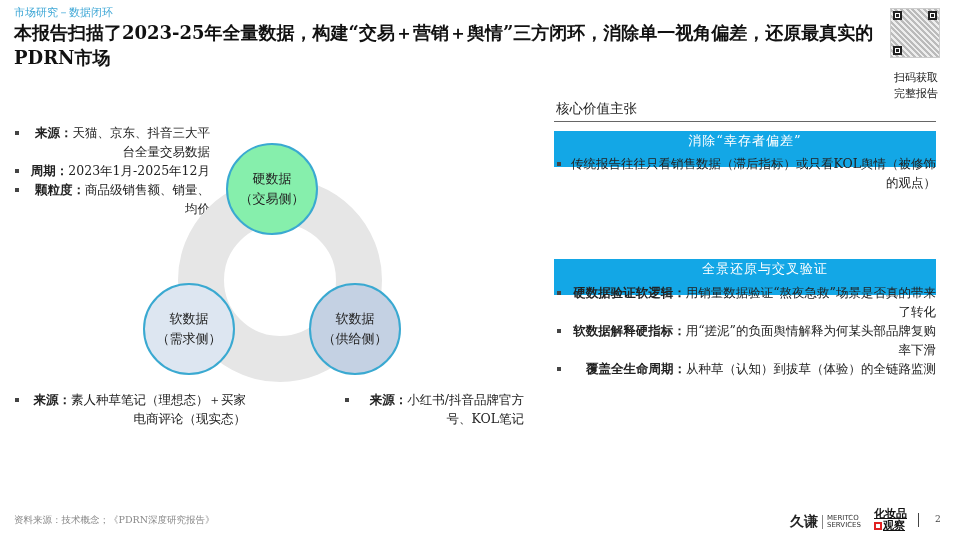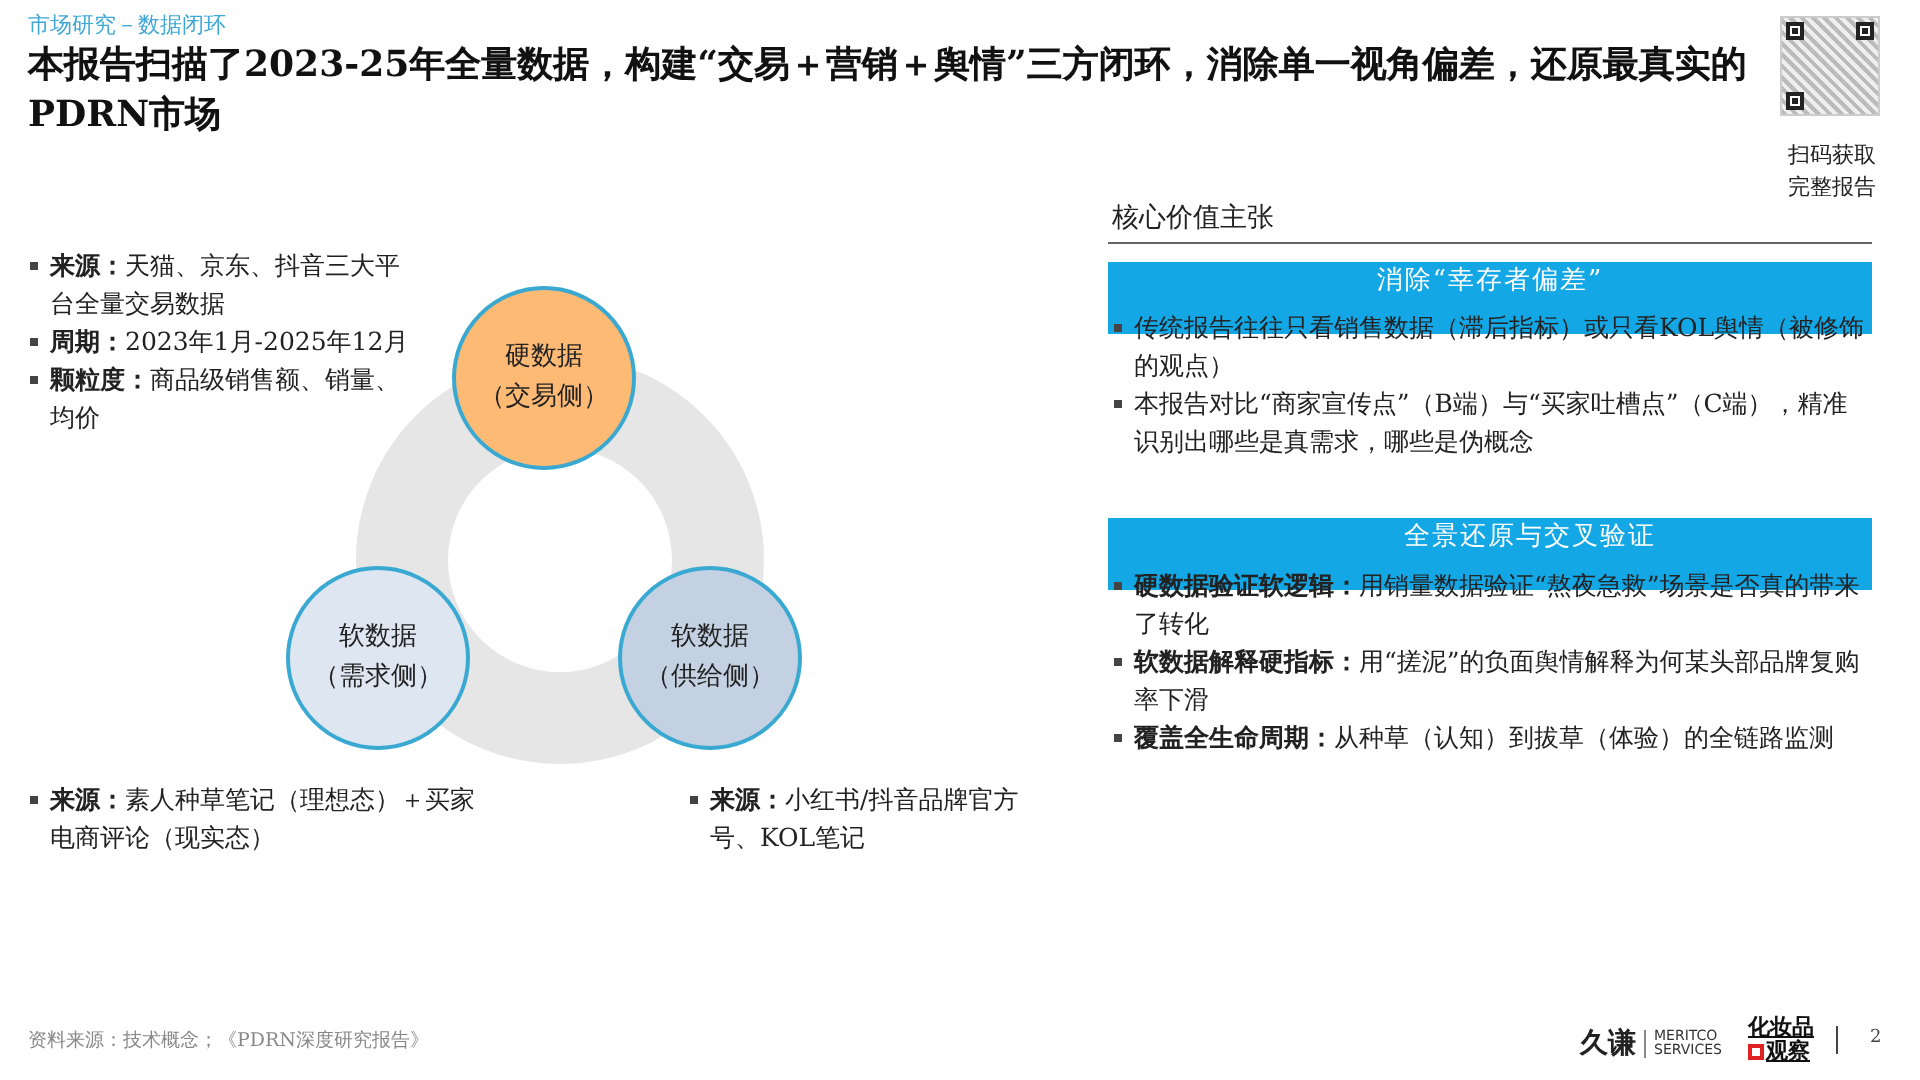--- a/index.html
+++ b/index.html
@@ -22,35 +22,35 @@
       #ddd;
     border: 1px solid #ccc;
   }
   .qr .corner { position: absolute; width: 9px; height: 9px; border: 2px solid #222; background: #fff; }
   .qr .corner::after { content: ""; position: absolute; left: 1px; top: 1px; width: 3px; height: 3px; background: #222; }
   .qr-label {
     position: absolute; left: 884px; top: 70px; width: 64px; font-size: 11px; line-height: 16px;
     text-align: center; color: #222;
   }
   .bullets { position: absolute; font-size: 12.5px; line-height: 19px; color: #222; }
-  .bullets li { list-style: none; position: relative; padding-left: 11px; }
+  .bullets li { list-style: none; position: relative; padding-left: 11px; text-align: right; }
   .bullets li::before {
     content: ""; position: absolute; left: 1px; top: 8px; width: 4px; height: 4px; background: #444;
   }
   .bullets b { font-weight: bold; }
   .ring {
     position: absolute; left: 178px; top: 178px; width: 204px; height: 204px; border-radius: 50%;
     border: 46px solid #e6e6e6; background: #fff;
   }
   .circle {
     position: absolute; width: 92px; height: 92px; border-radius: 50%;
     border: 2px solid #3aa9d1; display: flex; flex-direction: column; align-items: center;
     justify-content: center; font-size: 13px; line-height: 20px; color: #222; text-align: center;
   }
-  .c-top { left: 226px; top: 143px; background: #fdba74; }
+  .c-top { left: 226px; top: 143px; background: #86efac; }
   .c-left { left: 143px; top: 283px; background: #dde6f1; }
   .c-right { left: 309px; top: 283px; background: #c4d1e3; }
   .right-head {
     position: absolute; left: 556px; top: 100px; font-size: 13.5px; color: #222;
   }
   .right-rule {
     position: absolute; left: 554px; top: 121px; width: 382px; height: 1px; background: #666;
   }
   .band {
     position: absolute; left: 554px; width: 382px; height: 36px; background: #13a7e6; color: #fff;
@@ -116,21 +116,20 @@
 <ul class="bullets" style="left:344px;top:390px;width:180px;">
   <li><b>来源：</b><span>小红书/抖音品牌官方号、KOL笔记</span></li>
 </ul>
 
 <div class="right-head">核心价值主张</div>
 <div class="right-rule"></div>
 
 <div class="band" style="top:131px;">消除“幸存者偏差”</div>
 <ul class="bullets" style="left:556px;top:154px;width:380px;">
   <li><b></b><span>传统报告往往只看销售数据（滞后指标）或只看KOL舆情（被修饰的观点）</span></li>
-  <li><b></b><span>本报告对比“商家宣传点”（B端）与“买家吐槽点”（C端），精准识别出哪些是真需求，哪些是伪概念</span></li>
 </ul>
 
 <div class="band" style="top:259px;padding-left:40px;">全景还原与交叉验证</div>
 <ul class="bullets" style="left:556px;top:283px;width:380px;">
   <li><b>硬数据验证软逻辑：</b><span>用销量数据验证“熬夜急救”场景是否真的带来了转化</span></li>
   <li><b>软数据解释硬指标：</b><span>用“搓泥”的负面舆情解释为何某头部品牌复购率下滑</span></li>
   <li><b>覆盖全生命周期：</b><span>从种草（认知）到拔草（体验）的全链路监测</span></li>
 </ul>
 
 <div class="footer-src">资料来源：技术概念；《PDRN深度研究报告》</div>

